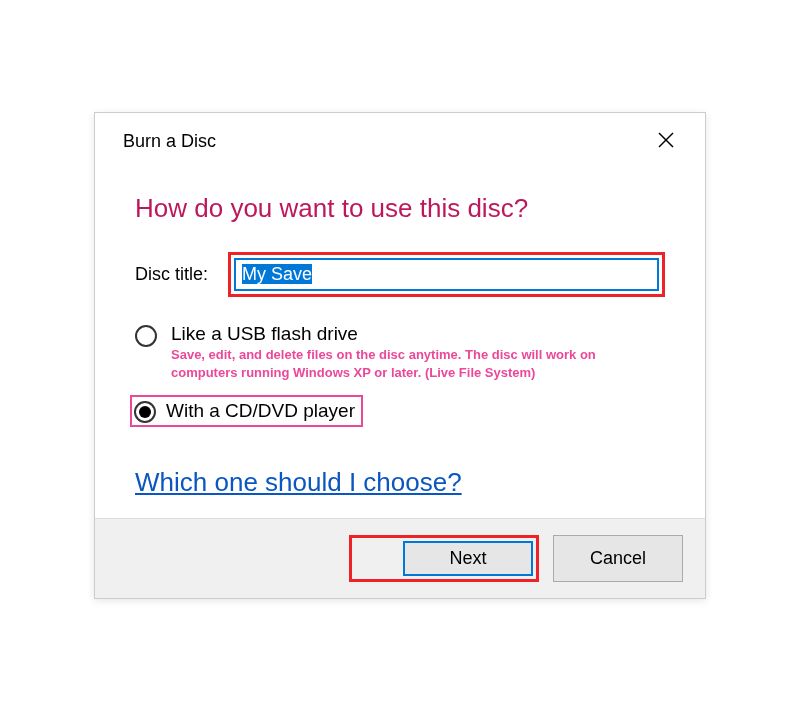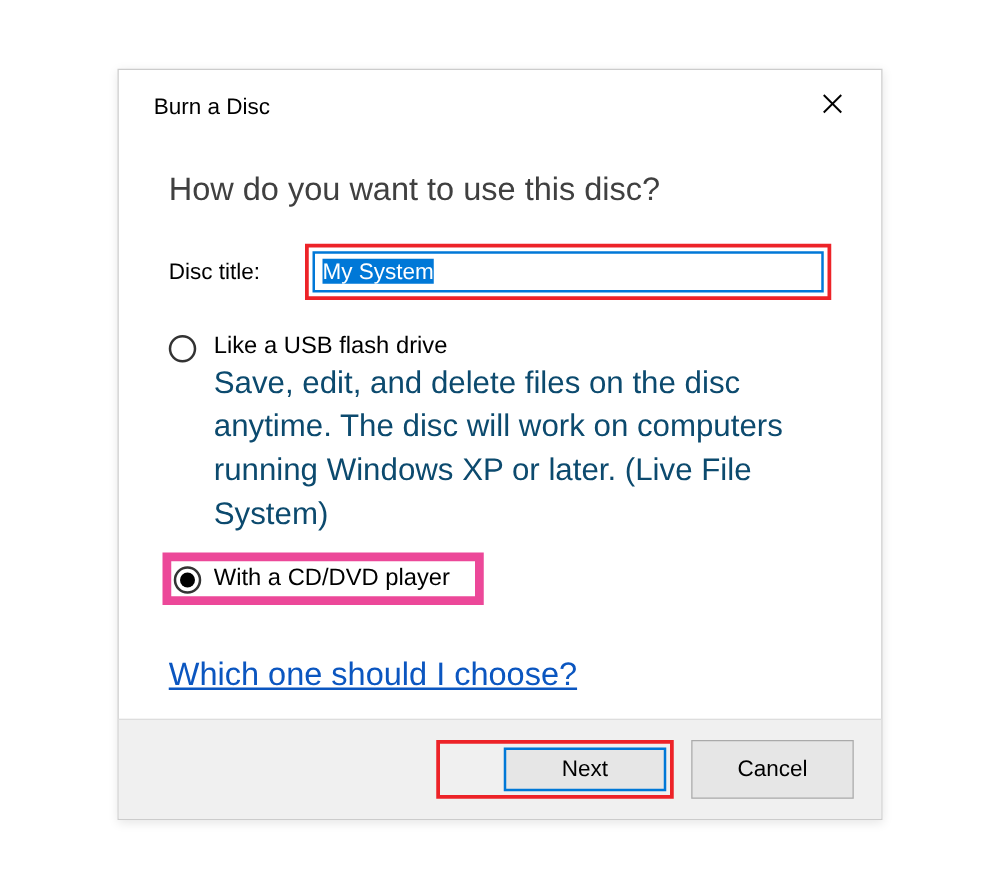--- a/index.html
+++ b/index.html
@@ -36,29 +36,29 @@
       font-size: 22px;
       cursor: pointer;
       padding: 4px 10px;
       line-height: 1;
     }
     .content {
       padding: 20px 40px 20px 40px;
     }
     .heading {
       font-size: 26px;
-      color: #404040;
+      color: #be185d;
       font-weight: 400;
       margin-bottom: 28px;
       margin-top: 10px;
     }
     .disc-title-row {
       display: flex;
       align-items: center;
-      gap: 36px;
+      gap: 20px;
       margin-bottom: 26px;
     }
     .disc-title-label {
       font-size: 18px;
       color: #000;
     }
     .disc-title-input-wrap {
       border: 3px solid #ed2328;
       padding: 3px;
       flex: 1;
@@ -78,22 +78,22 @@
     .option {
       display: flex;
       align-items: flex-start;
       gap: 14px;
       margin-bottom: 18px;
     }
     .radio-wrap {
       display: inline-block;
     }
     .radio-wrap.highlighted {
-      border: 7px solid #ec4899;
-      padding: 2px 20px 2px 2px;
+      border: 2px solid #ec4899;
+      padding: 2px 6px 2px 2px;
       margin-left: -5px;
       margin-top: -5px;
     }
     .radio {
       width: 22px;
       height: 22px;
       border: 2px solid #333;
       border-radius: 50%;
       display: inline-flex;
       align-items: center;
@@ -112,23 +112,24 @@
     .option-text {
       flex: 1;
     }
     .option-title {
       font-size: 19px;
       font-weight: 400;
       color: #000;
       margin-bottom: 1px;
     }
     .option-desc {
-      font-size: 25px;
-      color: #0c4a6e;
+      font-size: 13px;
+      color: #ec4899;
       line-height: 1.4;
+      font-weight: bold;
     }
     .help-link {
       color: #0b56c0;
       text-decoration: underline;
       font-size: 26px;
       cursor: pointer;
       margin-top: 22px;
       display: inline-block;
     }
     .button-bar {
@@ -183,21 +184,21 @@
         </svg>
     </span>
   </div>
 
   <div class="content">
     <h1 class="heading">How do you want to use this disc?</h1>
 
     <div class="disc-title-row">
       <span class="disc-title-label">Disc title:</span>
       <div class="disc-title-input-wrap">
-        <div class="disc-title-input"><span class="selected-text">My System</span></div>
+        <div class="disc-title-input"><span class="selected-text">My Save</span></div>
       </div>
     </div>
 
     <div class="option">
       <span class="radio"></span>
       <div class="option-text">
         <div class="option-title">Like a USB flash drive</div>
         <div class="option-desc">Save, edit, and delete files on the disc anytime. The disc will work on computers running Windows XP or later. (Live File System)</div>
       </div>
     </div>

